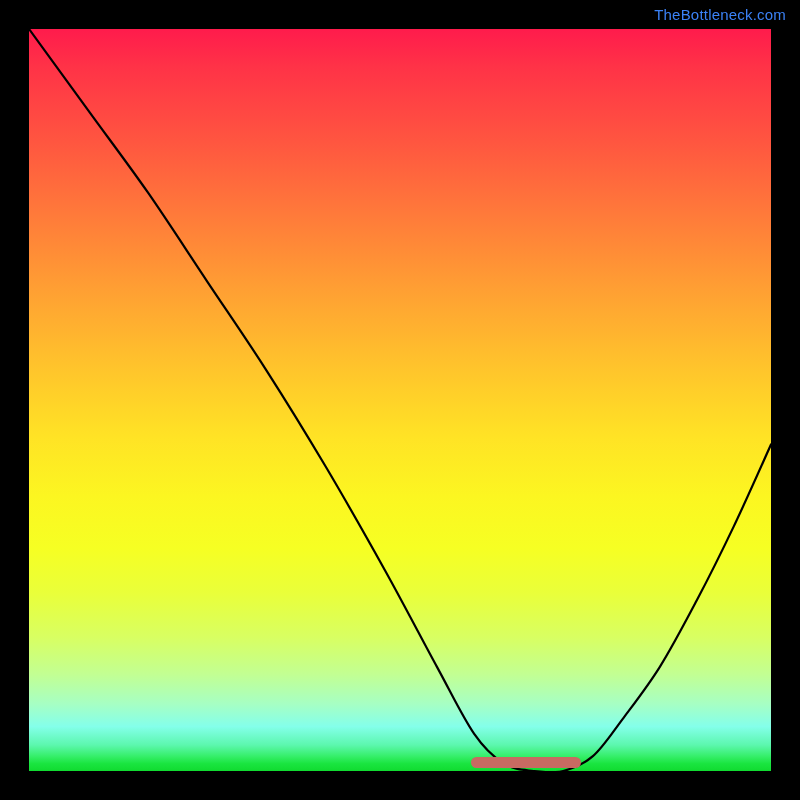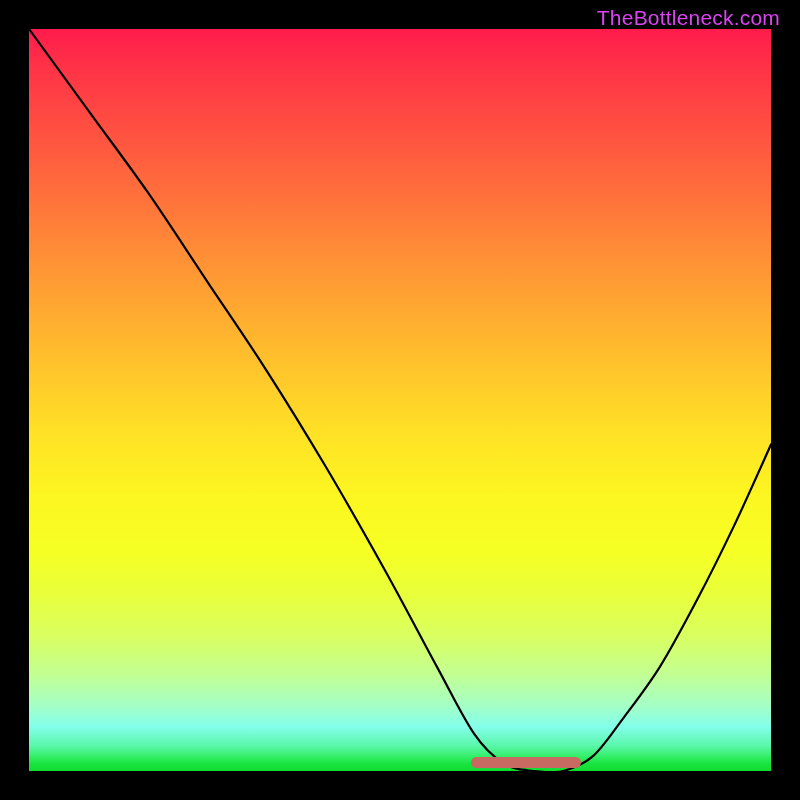--- a/index.html
+++ b/index.html
@@ -6,25 +6,25 @@
   html, body { width: 800px; height: 800px; overflow: hidden; background: #000; }
   .frame {
     position: relative;
     width: 800px;
     height: 800px;
     background: #000;
   }
   .watermark {
     position: absolute;
     top: 6px;
-    right: 20px;
+    right: 14px;
     font-family: Arial, Helvetica, sans-serif;
-    font-size: 21px;
+    font-size: 15px;
     font-weight: 500;
-    color: #d946ef;
+    color: #3b82f6;
     letter-spacing: 0.2px;
     z-index: 10;
   }
   .plot-outer {
     position: absolute;
     left: 29px;
     top: 29px;
     width: 742px;
     height: 742px;
   }

